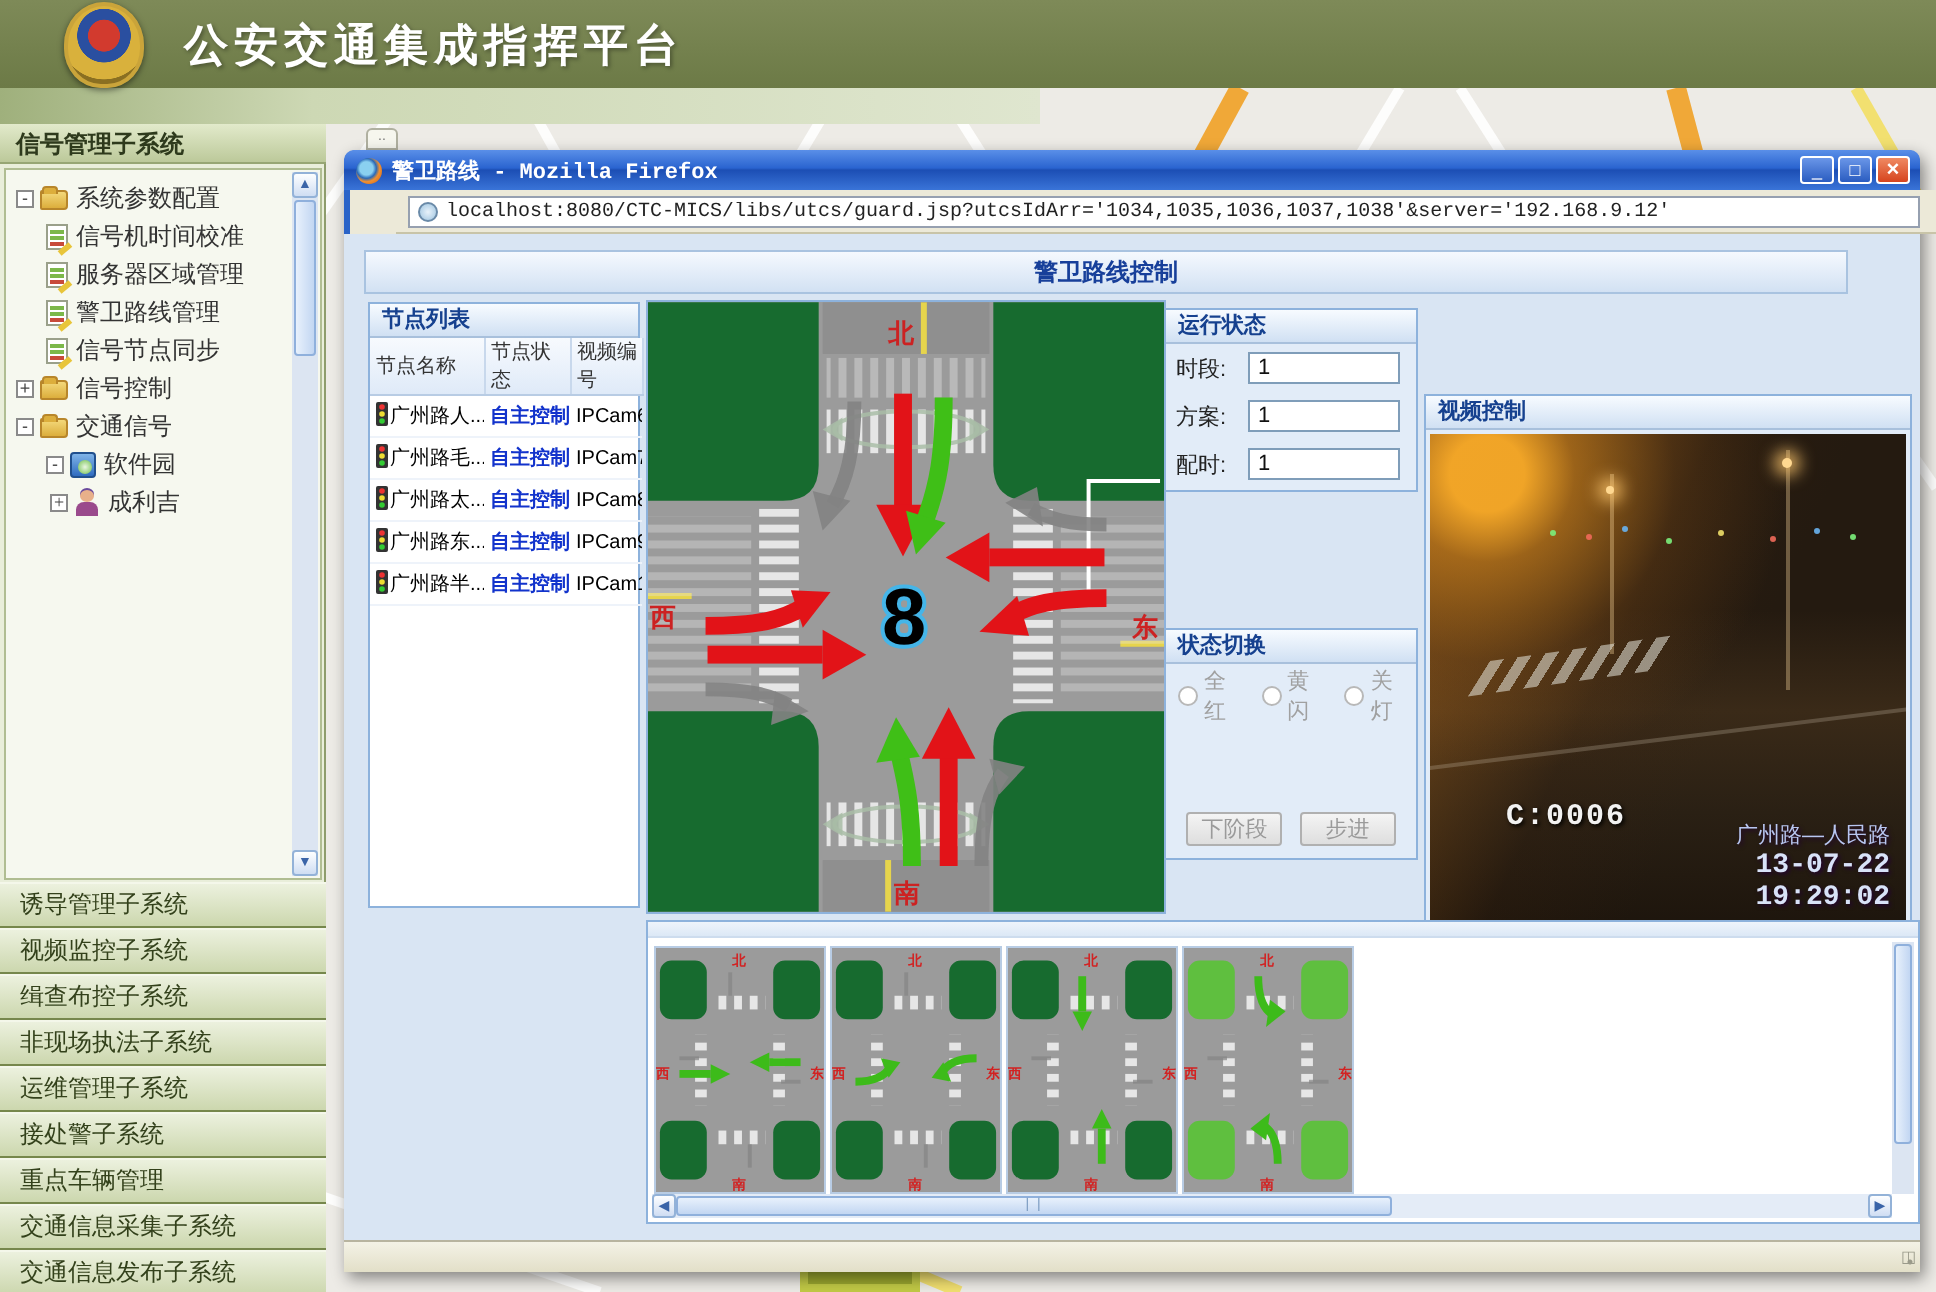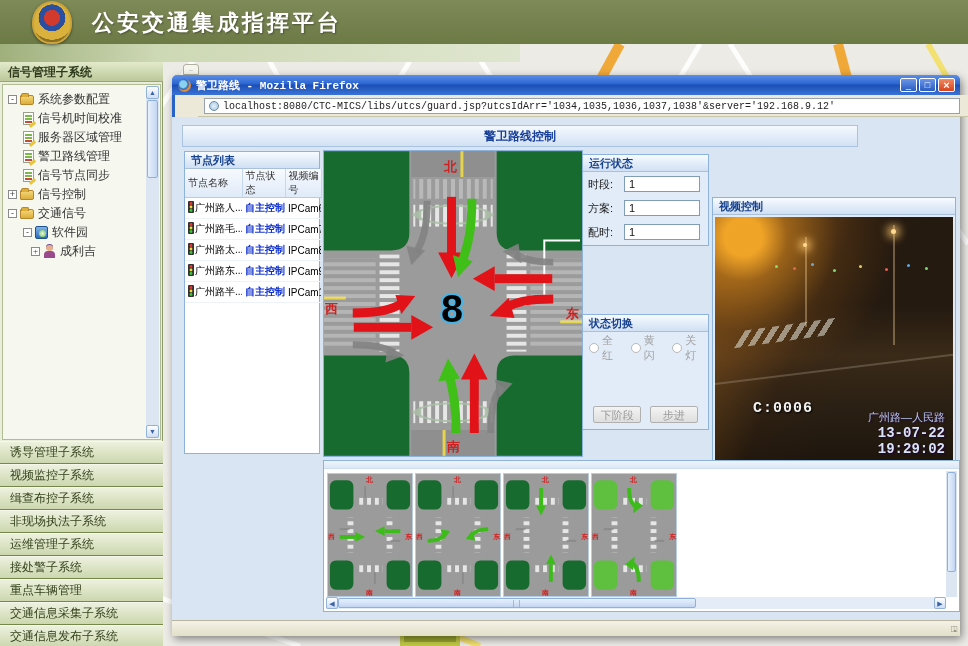--- a/index.html
+++ b/index.html
@@ -47,21 +47,21 @@
   .folder { width:14px; height:10px; background:linear-gradient(#f3d87a,#dcae3c); border:1px solid #b8862a; border-radius:1px 2px 2px 1px; position:relative; margin-right:4px; flex:0 0 14px; }
   .folder::before { content:""; position:absolute; left:0; top:-3px; width:6px; height:3px; background:#dcae3c; border:1px solid #b8862a; border-bottom:none; border-radius:2px 2px 0 0; }
   .page { width:11px; height:13px; background:#fff; border:1px solid #9aa08a; position:relative; margin-right:4px; flex:0 0 11px; }
   .page::before { content:""; position:absolute; left:1px; top:2px; width:7px; height:2px; background:#7cb84a; box-shadow:0 3px 0 #7cb84a, 0 6px 0 #c84a3a; }
   .page::after { content:""; position:absolute; right:-3px; bottom:-2px; width:7px; height:3px; background:#e8c53a; transform:rotate(-40deg); }
   .siteico { width:13px; height:13px; background:linear-gradient(#7fb4e8,#2f6cc0); border:1px solid #20508e; border-radius:2px; position:relative; margin-right:4px; flex:0 0 13px; }
   .siteico::before { content:""; position:absolute; left:3px; top:3px; width:7px; height:7px; border-radius:50%; background:radial-gradient(#eaf6e2,#6cbf48); }
   .person { width:13px; height:13px; position:relative; margin-right:4px; flex:0 0 13px; }
   .person::before { content:""; position:absolute; left:3px; top:0; width:7px; height:6px; border-radius:50%; background:#e8b08a; box-shadow:0 -1px 0 #6a4a9c; }
   .person::after { content:""; position:absolute; left:1px; top:6px; width:11px; height:7px; border-radius:4px 4px 0 0; background:#9a4a8c; }
-  .ind1{padding-left:20px;} .ind2{padding-left:28px;font-family:Liberation Serif, serif;} .ind0{padding-left:5px;}
+  .ind1{padding-left:20px;} .ind2{padding-left:22px;font-family:Liberation Serif, serif;} .ind0{padding-left:5px;}
   
   .vsb { position:absolute; width:13px; background:#dce5f2; }
   .sb-btn { width:13px; height:13px; background:linear-gradient(#fdfeff,#cfddf3); border:1px solid #93b2d8; border-radius:2px; font-size:7px; color:#3a64a8; text-align:center; line-height:12px; }
   .sb-thumb { width:11px; margin-left:1px; background:linear-gradient(90deg,#e8f1fc,#c2d6f2); border:1px solid #8fb0dc; border-radius:2px; }
   #tree-sb { right:1px; top:1px; height:352px; }
   #tree-sb .sb-thumb { height:78px; margin-top:1px; }
   #tree-sb .down { position:absolute; bottom:0; }
 
   #subsys { left:0; top:379px; width:163px; }
   .sub-bar { height:23px; background:linear-gradient(#ecf1de,#ccd7ae); border-top:1px solid #f4f7ea; border-bottom:1px solid #76874c;
@@ -81,21 +81,21 @@
     background:linear-gradient(#6a96e8,#2a5cc0); }
   .wbtn.close { background:linear-gradient(#f08a62,#d6441e); font-size:11px; font-weight:bold; }
   #urlbar { left:-3px; top:20px; width:788px; height:22px; background:#ece9d8; border-bottom:1px solid #c8c4a8;margin-left:26px; }
   #url-box { position:absolute; left:6px; top:3px; width:756px; height:16px; background:#fff; border:1px solid #96a0b0; display:flex; align-items:center; }
   #url-globe { width:10px; height:10px; margin:0 4px; border-radius:50%; border:1px solid #6a8aa8;
     background:radial-gradient(#e8f2fa,#9ec4e0); flex:0 0 10px; }
   #url-text { font-size:10px; color:#222; font-family:"Liberation Mono","DejaVu Sans Mono",monospace; white-space:nowrap; overflow:hidden; }
   #url-star { position:absolute; right:8px; top:4px; color:#b8b8b8; font-size:12px; }
   #content { left:-3px; top:42px; width:788px; height:503px; background:#d9e5f3; overflow:hidden; }
 
-  #page-titlebar { left:7px; top:50px; width:676px; height:22px; background:linear-gradient(#f5f9fe,#d2e1f3);
+  #page-titlebar { left:7px; top:50px; width:742px; height:22px; background:linear-gradient(#f5f9fe,#d2e1f3);
     border:1px solid #a9c3e0; text-align:center; line-height:20px; font-size:12px; font-weight:bold; color:#173f9a; }
 
   .phead { height:17px; background:linear-gradient(#f7fbff,#d0e0f3); border-bottom:1px solid #a8c0dc;
     color:#16418f; font-weight:bold; font-size:11px; line-height:17px; padding-left:6px; }
 
   
   #node-panel { left:9px; top:77px; width:136px; height:303px; background:#fff; border:1px solid #8db2dc; }
   #node-panel table { border-collapse:collapse; width:100%; table-layout:fixed; }
   #node-panel th { background:linear-gradient(#f7fafe,#dfeaf8); border-right:1px solid #c8d8ec; border-bottom:1px solid #b8cce4;
     font-size:10px; font-weight:normal; color:#333; height:17px; text-align:left; padding-left:3px; }

